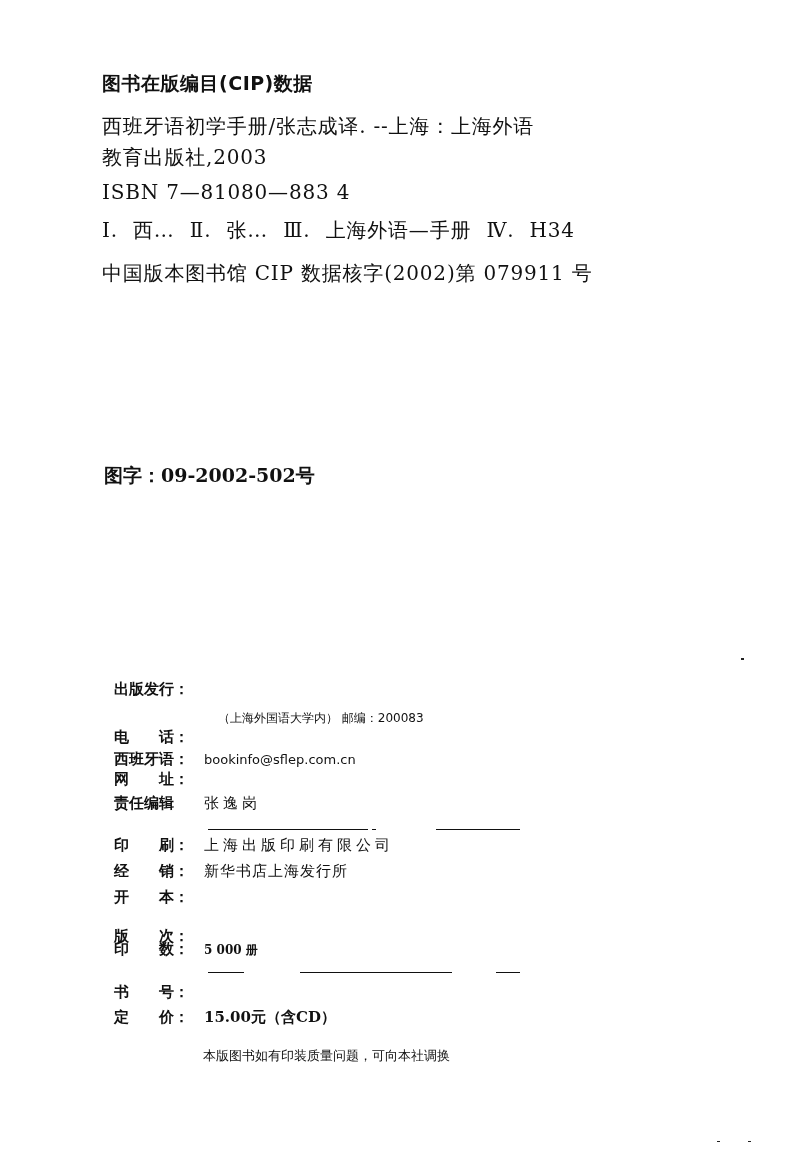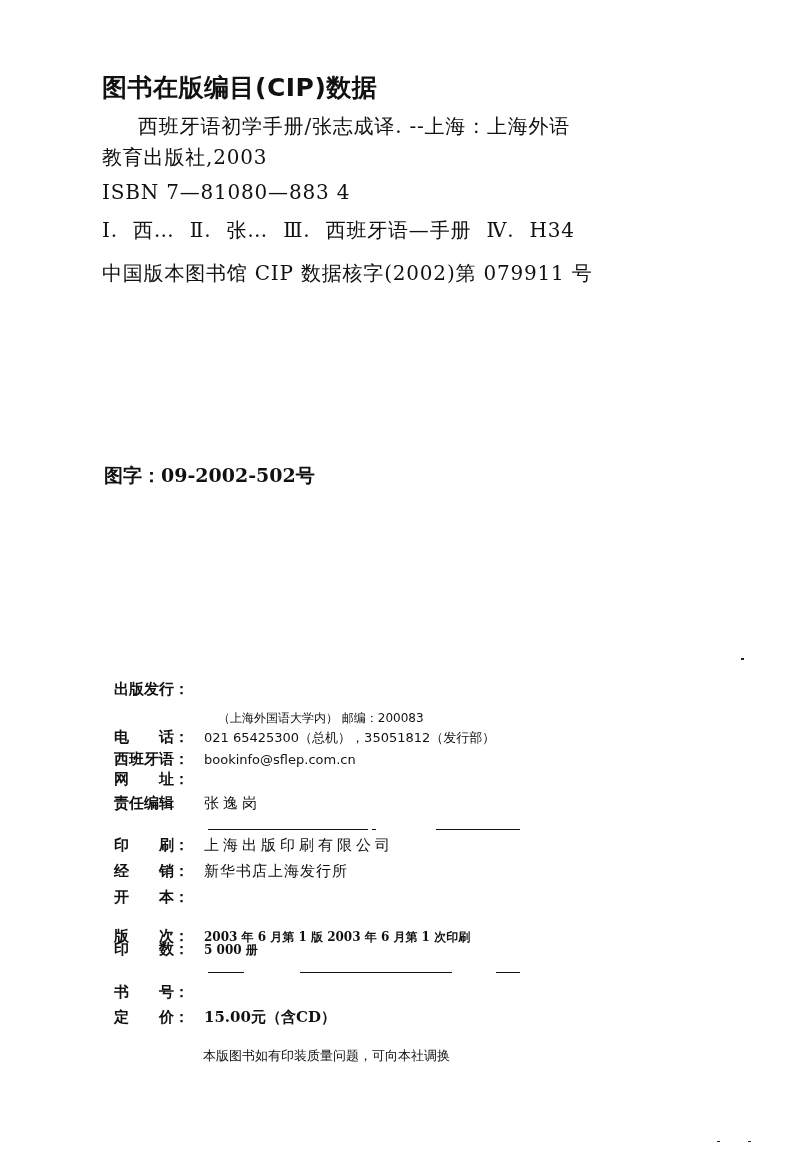--- a/index.html
+++ b/index.html
@@ -4,23 +4,23 @@
   <style>
     html, body { margin: 0; padding: 0; background: #ffffff; }
     body {
       width: 798px; height: 1164px; position: relative; overflow: hidden;
       color: #111111;
       font-family: "DejaVu Serif", "Liberation Serif", serif;
     }
     .abs { position: absolute; white-space: nowrap; }
 
     
-    .cip-title { left: 102px; top: 71px; font-size: 25px; font-weight: bold; font-family: "DejaVu Sans", sans-serif; letter-spacing: 0.5px; }
+    .cip-title { left: 102px; top: 71px; font-size: 19px; font-weight: bold; font-family: "DejaVu Sans", sans-serif; letter-spacing: 0.5px; }
     .cip-line { left: 102px; font-size: 20px; letter-spacing: 0.8px; font-family: "DejaVu Serif", serif; }
-    .cip-l1 { top: 113px; margin-left: 36px; }
+    .cip-l1 { top: 113px; }
     .cip-l2 { top: 144px; }
     .cip-l3 { top: 180px; }
     .cip-l4 { top: 217px; word-spacing: 8px; }
     .cip-l5 { top: 260px; }
 
     .permit { left: 104px; top: 463px; font-size: 19px; font-weight: bold; font-family: "DejaVu Serif", serif; }
 
     
     .colo-row { left: 114px; font-size: 14px; display: flex; align-items: baseline; }
     .colo-label { display: inline-block; width: 90px; font-weight: bold; font-family: "DejaVu Sans", sans-serif; font-size: 15px; letter-spacing: 0; }
@@ -50,33 +50,32 @@
 
     .speck { position: absolute; background: #222; }
   </style>
 </head>
 <body>
 
 <div class="abs cip-title">图书在版编目(CIP)数据</div>
 <div class="abs cip-line cip-l1">西班牙语初学手册/张志成译. --上海：上海外语</div>
 <div class="abs cip-line cip-l2">教育出版社,2003</div>
 <div class="abs cip-line cip-l3">ISBN 7—81080—883   4</div>
-<div class="abs cip-line cip-l4">Ⅰ. 西…  Ⅱ. 张…   Ⅲ. 西班牙语—手册  Ⅳ. H34</div>
+<div class="abs cip-line cip-l4">Ⅰ. 西…  Ⅱ. 张…   Ⅲ. 上海外语—手册  Ⅳ. H34</div>
 <div class="abs cip-line cip-l5">中国版本图书馆 CIP 数据核字(2002)第 079911 号</div>
 
 <div class="abs permit">图字：09-2002-502号</div>
 
 <div class="abs colo-row r-publisher">
   <span class="colo-label" style="width:100px;">出版发行：</span>
 </div>
 <div class="abs r-address">（上海外国语大学内）  邮编：200083</div>
 
 <div class="abs colo-row r-phone">
   <span class="colo-label">电　　话：</span>
-  <span class="colo-value">021 65425300（总机），35051812（发行部）</span>
 </div>
 <div class="abs colo-row r-email">
   <span class="colo-label">西班牙语：</span>
   <span class="colo-value">bookinfo@sflep.com.cn</span>
 </div>
 <div class="abs colo-row r-web">
   <span class="colo-label">网　　址：</span>
 </div>
 <div class="abs colo-row r-editor">
   <span class="colo-label">责任编辑</span>
@@ -93,21 +92,20 @@
 </div>
 <div class="abs colo-row r-dist">
   <span class="colo-label">经　　销：</span>
   <span class="colo-value cjk" style="letter-spacing:1px;">新华书店上海发行所</span>
 </div>
 <div class="abs colo-row r-format">
   <span class="colo-label">开　　本：</span>
 </div>
 <div class="abs colo-row r-edition">
   <span class="colo-label">版　　次：</span>
-  <span class="colo-value serif" style="font-weight:bold; font-size:12px;">2003 年 6 月第 1 版    2003 年 6 月第 1 次印刷</span>
 </div>
 <div class="abs colo-row r-copies">
   <span class="colo-label">印　　数：</span>
   <span class="colo-value serif" style="font-weight:bold; font-size:12px;">5 000 册</span>
 </div>
 
 <div class="rule" style="left:208px; top:972px; width:36px;"></div>
 <div class="rule" style="left:300px; top:972px; width:152px;"></div>
 <div class="rule" style="left:496px; top:972px; width:24px;"></div>
 

